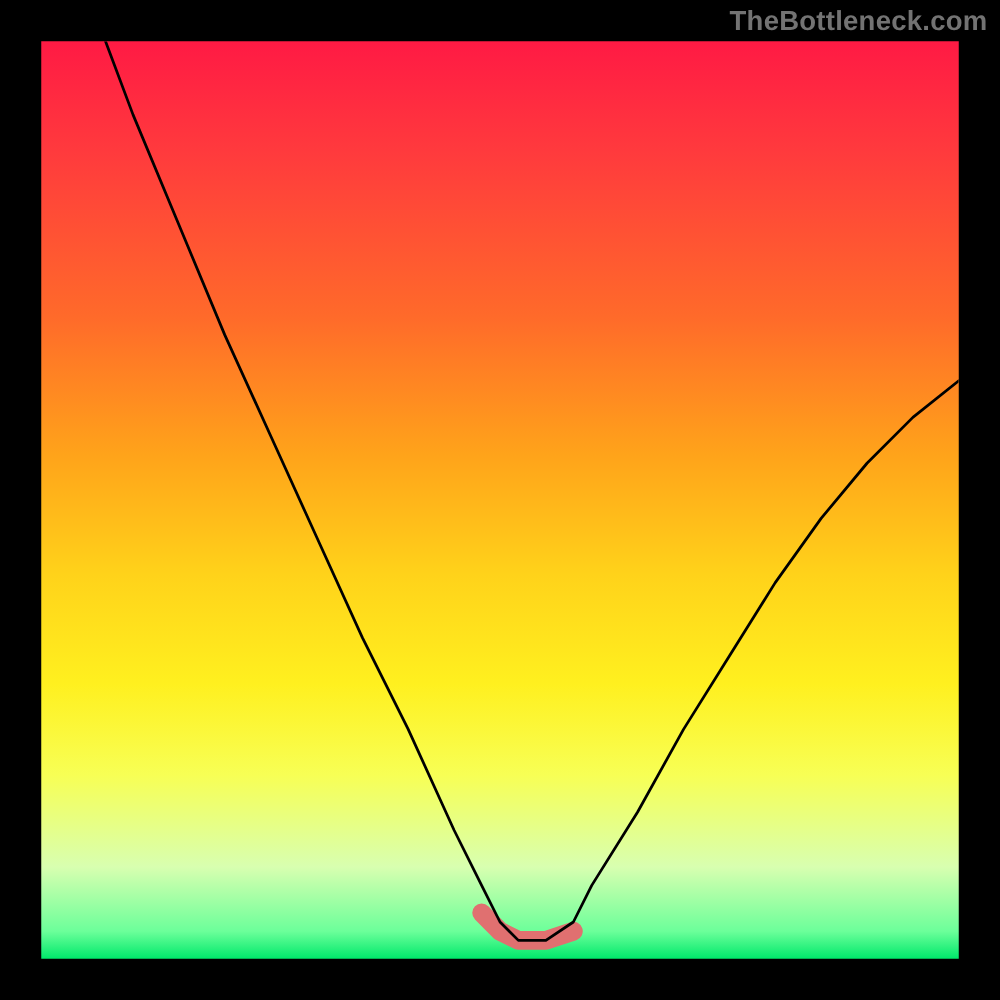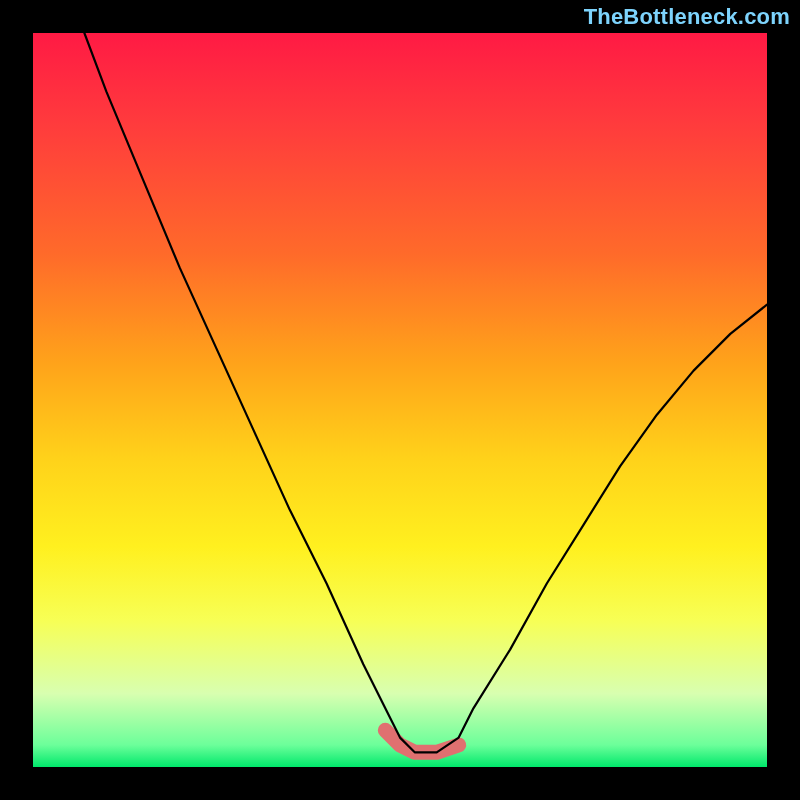--- a/index.html
+++ b/index.html
@@ -14,21 +14,21 @@
   .frame {
     position: relative;
     width: 800px;
     height: 800px;
     background: #000;
   }
   .watermark {
     position: absolute;
     top: 4px;
     right: 10px;
-    color: #7dd3fc;
+    color: #737373;
     font-size: 22px;
     font-weight: 600;
     letter-spacing: 0.2px;
     z-index: 10;
   }
   .plot-area {
     position: absolute;
     left: 33px;
     top: 33px;
     width: 734px;

